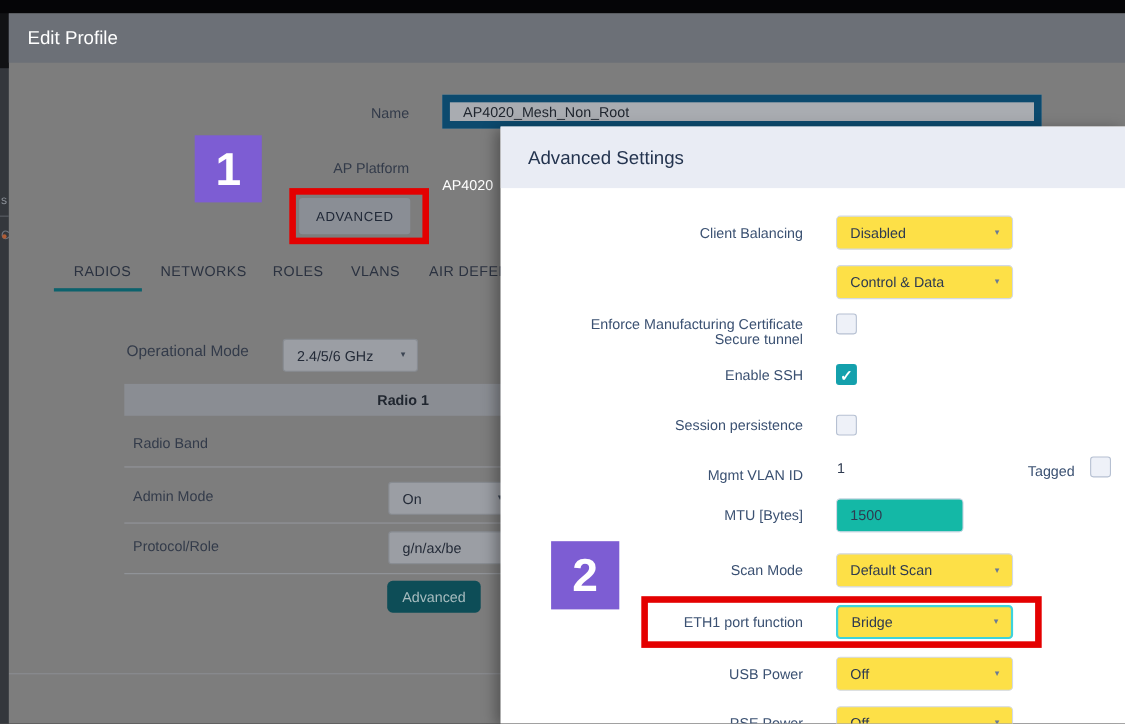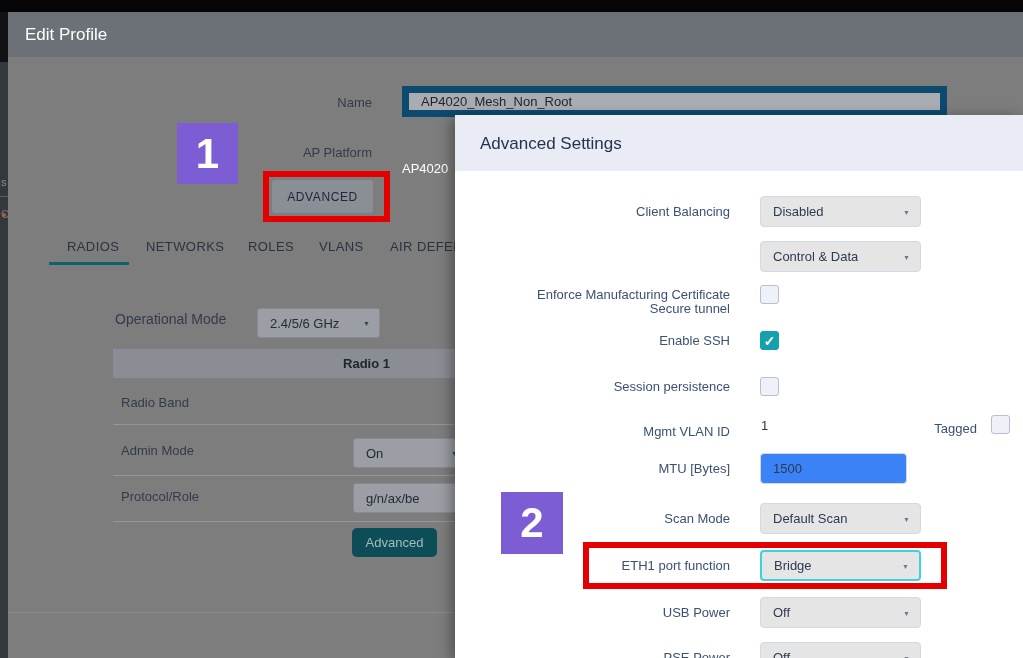--- a/index.html
+++ b/index.html
@@ -44,26 +44,26 @@
                     border-radius:3px; color:#202837; font-size:12px; letter-spacing:.6px;
                     display:flex; align-items:center; justify-content:center; z-index:2; }
   .bottom-divider { position:absolute; left:8px; top:612px; width:1015px; height:1px; background:#8a8d92; z-index:1; }
 
   
   .panel { position:absolute; left:455px; top:115px; width:568px; height:543px; background:#ffffff;
            box-shadow:-4px 2px 12px rgba(0,0,0,.35); overflow:hidden; z-index:10; }
   .panel-header { position:absolute; left:0; top:0; width:568px; height:56px; background:#e9ecf4;text-align:right; }
   .panel-title { position:absolute; left:25px; top:19px; font-size:17px; color:#24344f; }
   .p-label { position:absolute; left:15px; width:260px; text-align:right; font-size:13px; color:#3b5172; }
-  .p-select { position:absolute; left:305px; width:161px; height:31px; background:#e5e5e5;
+  .p-select { position:absolute; left:305px; width:161px; height:31px; background:#fde047;
               border:1px solid #d2d9e6; border-radius:4px; color:#2e3a50; font-size:13px;
               display:flex; align-items:center; padding:0 12px; }
   .p-select .caret { position:absolute; right:10px; top:50%; transform:translateY(-50%); font-size:7px; color:#6b7a94; }
   .p-select.focused { border:2px solid #3dd3dc; }
-  .p-input { position:absolute; left:305px; width:147px; height:31px; background:#3b82f6;
+  .p-input { position:absolute; left:305px; width:116px; height:31px; background:#14b8a6;
              border:1px solid #d2d9e6; border-radius:4px; color:#2e3a50; font-size:13px; padding:0 12px;
              font-family:"Liberation Sans", sans-serif; outline:none; }
   .p-check { position:absolute; left:305px; width:19px; height:19px; background:#eef1f8;
              border:1px solid #b6c0d2; border-radius:3px; }
   .p-check.checked { background:#14a0ac; border-color:#14a0ac; color:#fff; font-size:14px;
                      font-weight:bold; display:flex; align-items:center; justify-content:center; }
   .p-value { position:absolute; left:306px; font-size:13px; color:#2e3a50; }
 
   
   .badge { position:absolute; background:#7d5dd3; color:#fff; font-weight:bold; font-size:42px;

